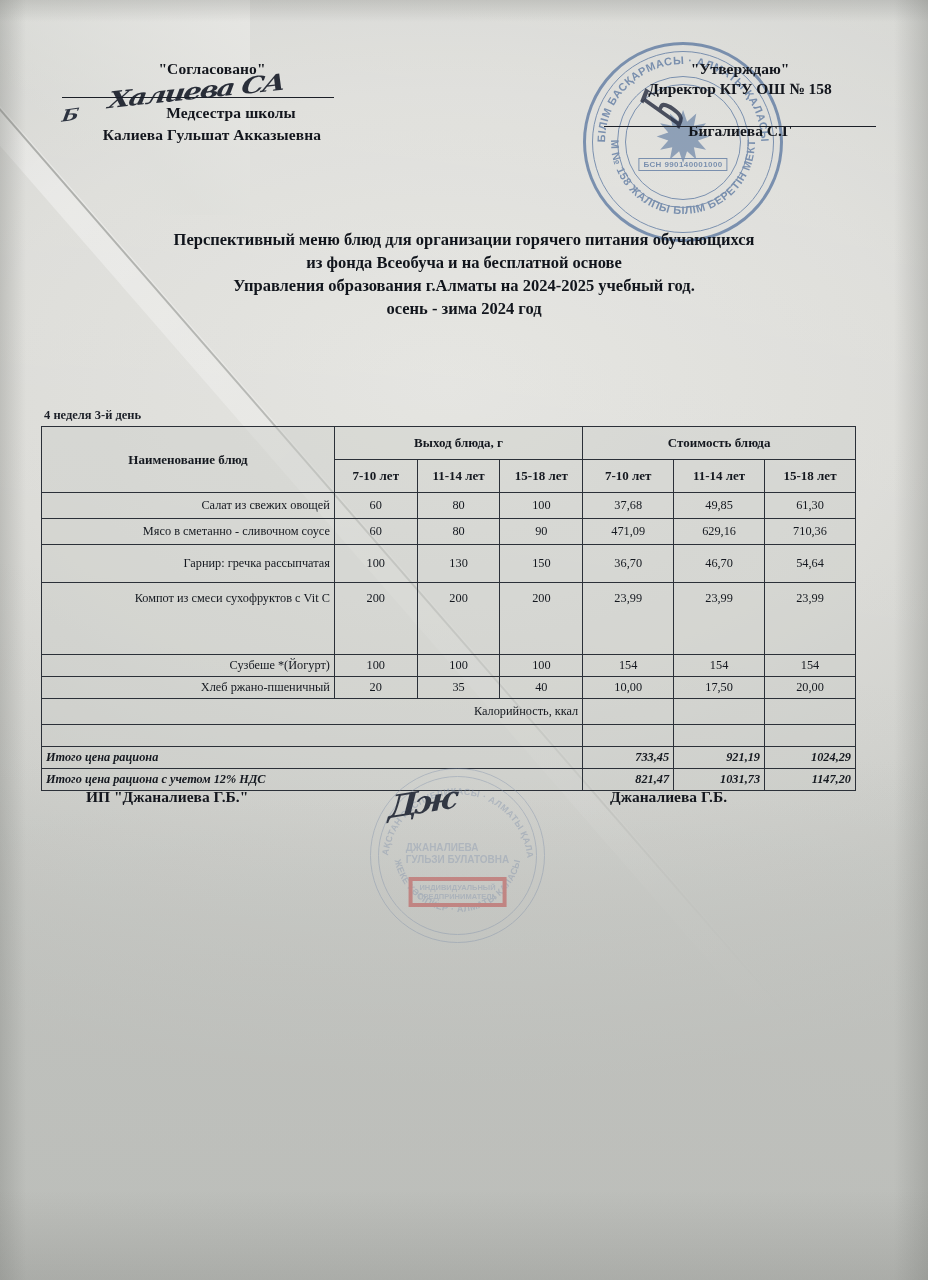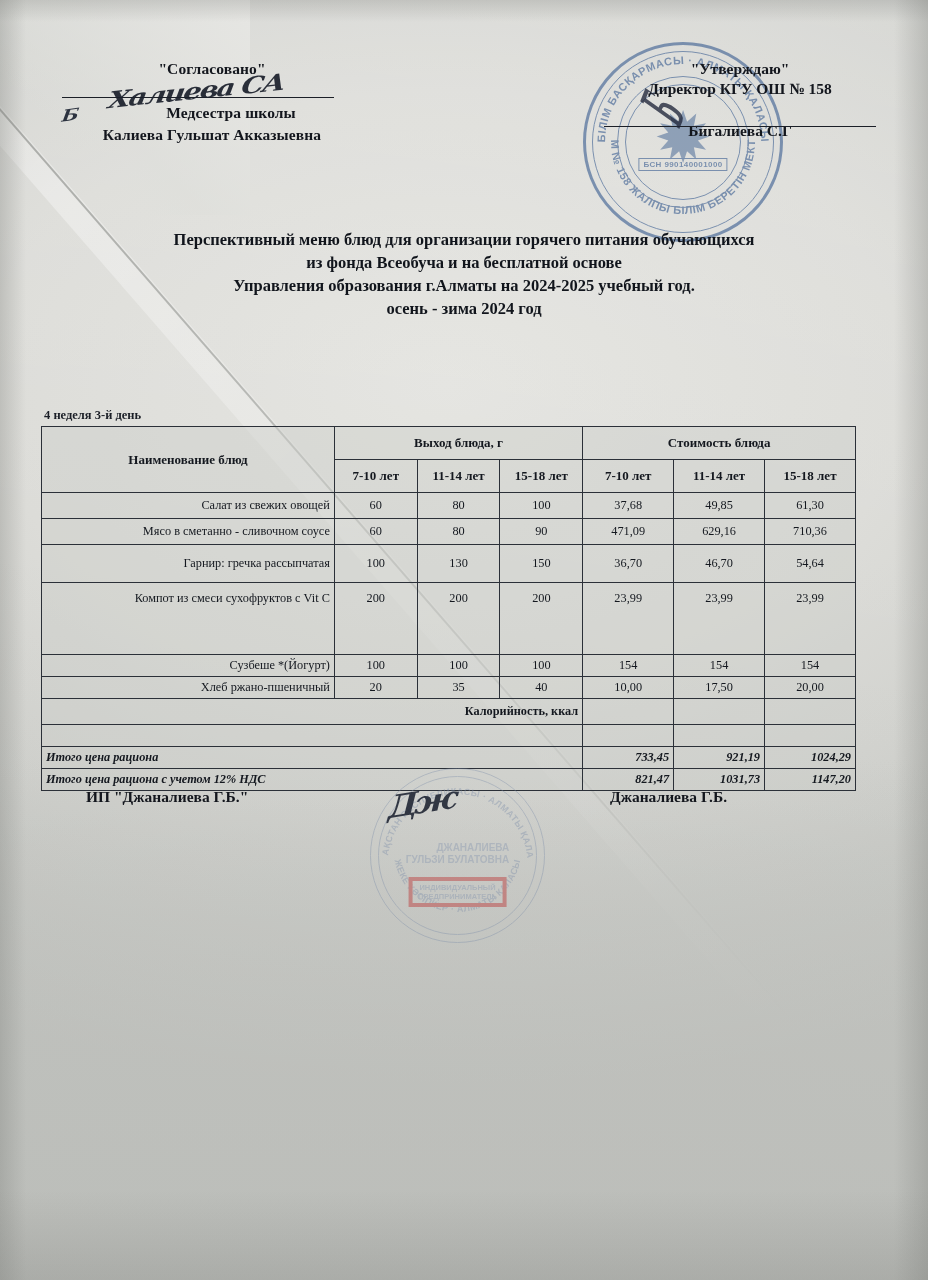--- a/index.html
+++ b/index.html
@@ -196,21 +196,21 @@
   td.num{text-align:center;}
   .rowH{height:26px;}
   .rowTall{height:60px;}
   .rowTall2{height:30px;}
   .rowSm{height:22px;}
   .rowKal{height:26px;}
   .rowGap{height:22px;}
   .tot td{font-style:italic;font-weight:bold;font-size:12.8px;background:rgba(178,180,176,.55);}
   td.totname{text-align:left;padding-left:5px;margin-left:44px;}
   td.totval{text-align:right;padding-right:6px;}
-  .kal td{font-weight:bold;margin-left:20px;}
+  .kal td{font-weight:normal;margin-left:20px;}
 
   
   .ft-left{
     position:absolute;left:86px;top:788px;
     font-weight:bold;font-size:15.5px;color:#13161d;
   }
   .ft-right{
     position:absolute;left:588px;top:788px;
     font-weight:bold;font-size:15.5px;color:#13161d;margin-left:22px;
   }
@@ -219,21 +219,21 @@
     position:absolute;left:370px;top:768px;width:175px;height:175px;
     border-radius:50%;opacity:.38;pointer-events:none;
   }
   .seal2 .ring{position:absolute;border-radius:50%;border:1.6px solid #7b8ca8;}
   .seal2 .r1{inset:0;}
   .seal2 .r2{inset:8px;border-width:1px;}
   .seal2 .arc{position:absolute;left:0;top:0;width:175px;height:175px;}
   .seal2 .arc text{fill:#7b8ca8;font-family:"Liberation Sans",sans-serif;font-size:9px;font-weight:bold;letter-spacing:.4px;}
   .seal2 .mid{
     position:absolute;left:50%;top:42%;transform:translateX(-50%);
-    text-align:right;color:#8292ad;font-size:10px;font-weight:bold;
+    text-align:left;color:#8292ad;font-size:10px;font-weight:bold;
     font-family:"Liberation Sans",sans-serif;white-space:nowrap;line-height:12px;
   }
   .seal2 .box{
     position:absolute;left:50%;top:62%;transform:translateX(-50%);
     border:4px solid #b91c1c;padding:2px 6px;text-align:center;
     color:#8292ad;font-size:7.5px;font-weight:bold;line-height:9px;
     font-family:"Liberation Sans",sans-serif;white-space:nowrap;
   }
   .sig-ip{
     position:absolute;left:388px;top:782px;

